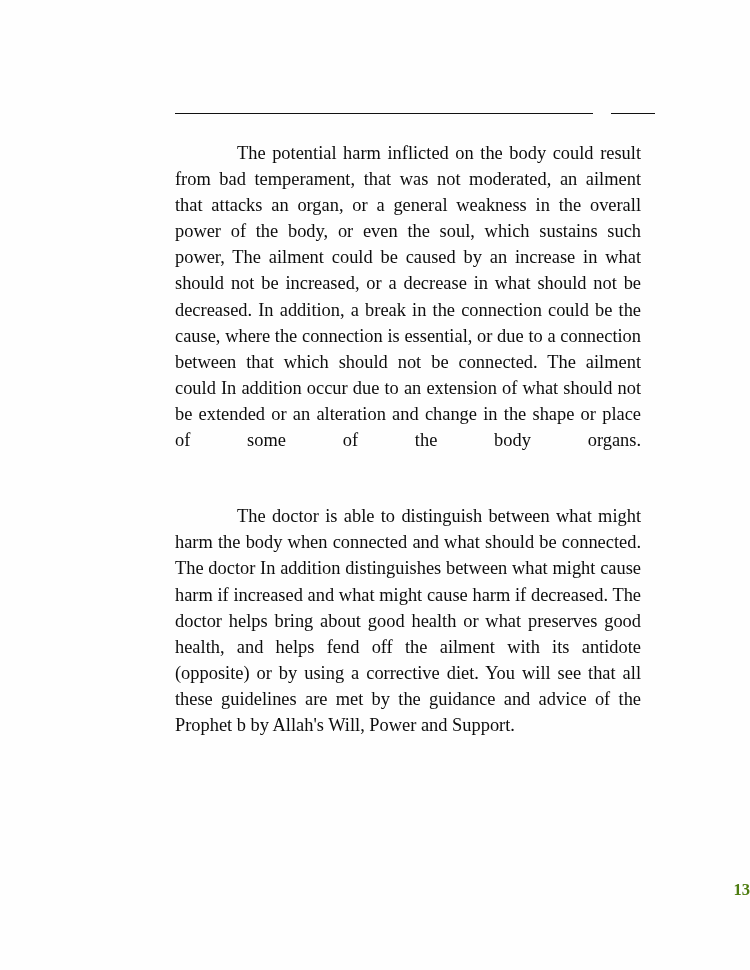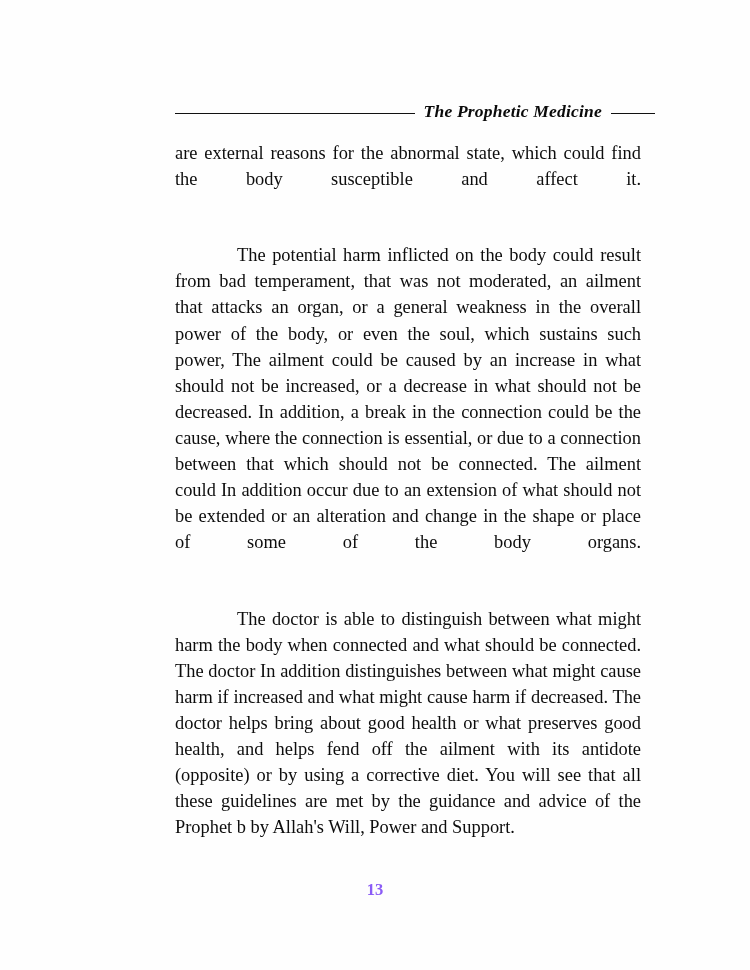--- a/index.html
+++ b/index.html
@@ -92,40 +92,38 @@
   .para.no-stretch::after { content: none; display: none; }
 
   b, .bold { font-weight: normal; }
 
   
   .folio {
     position: absolute;
     left: 0;
     top: 880px;
     width: 750px;
-    text-align: center;
+    text-align: right;
     font-size: 16.5px;
     font-weight: bold;
-    color: #8b5cf6;
+    color: #4d7c0f;
   }
 </style>
 </head>
 <body>
 
 <div class="page">
 
   <div class="running-header">
     <span class="rule rule-left"></span>
-    <span class="header-title">The Prophetic Medicine</span>
     <span class="rule rule-right"></span>
   </div>
 
   <div class="body-text">
 
-    <p class="para">are external reasons for the abnormal state, which could find the body susceptible and affect it.</p>
 
     <p class="para indent">The potential harm inflicted on the body could result from bad temperament, that was not moderated, an ailment that attacks an organ, or a general weakness in the overall power of the body, or even the soul, which sustains such power, The ailment could be caused by an increase in what should not be increased, or a decrease in what should not be decreased. In addition, a break in the connection could be the cause, where the connection is essential, or due to a connection between that which should not be connected. The ailment could In addition occur due to an extension of what should not be extended or an alteration and change in the shape or place of some of the body organs.</p>
 
     <p class="para indent no-stretch">
       <span>The doctor is able to distinguish between what might harm the body when connected and what should be connected. The doctor In addition distinguishes between what might cause harm if increased and what might cause harm if decreased. The doctor helps bring about good health or what preserves good health, and helps fend off the ailment with its antidote (opposite) or by using a corrective diet. You will see that all these guidelines are met by the guidance and advice of the </span><b>Prophet b by</b><span> Allah's Will, Power and Support.</span>
     </p>
 
   </div>
 
   <div class="folio">13</div>

